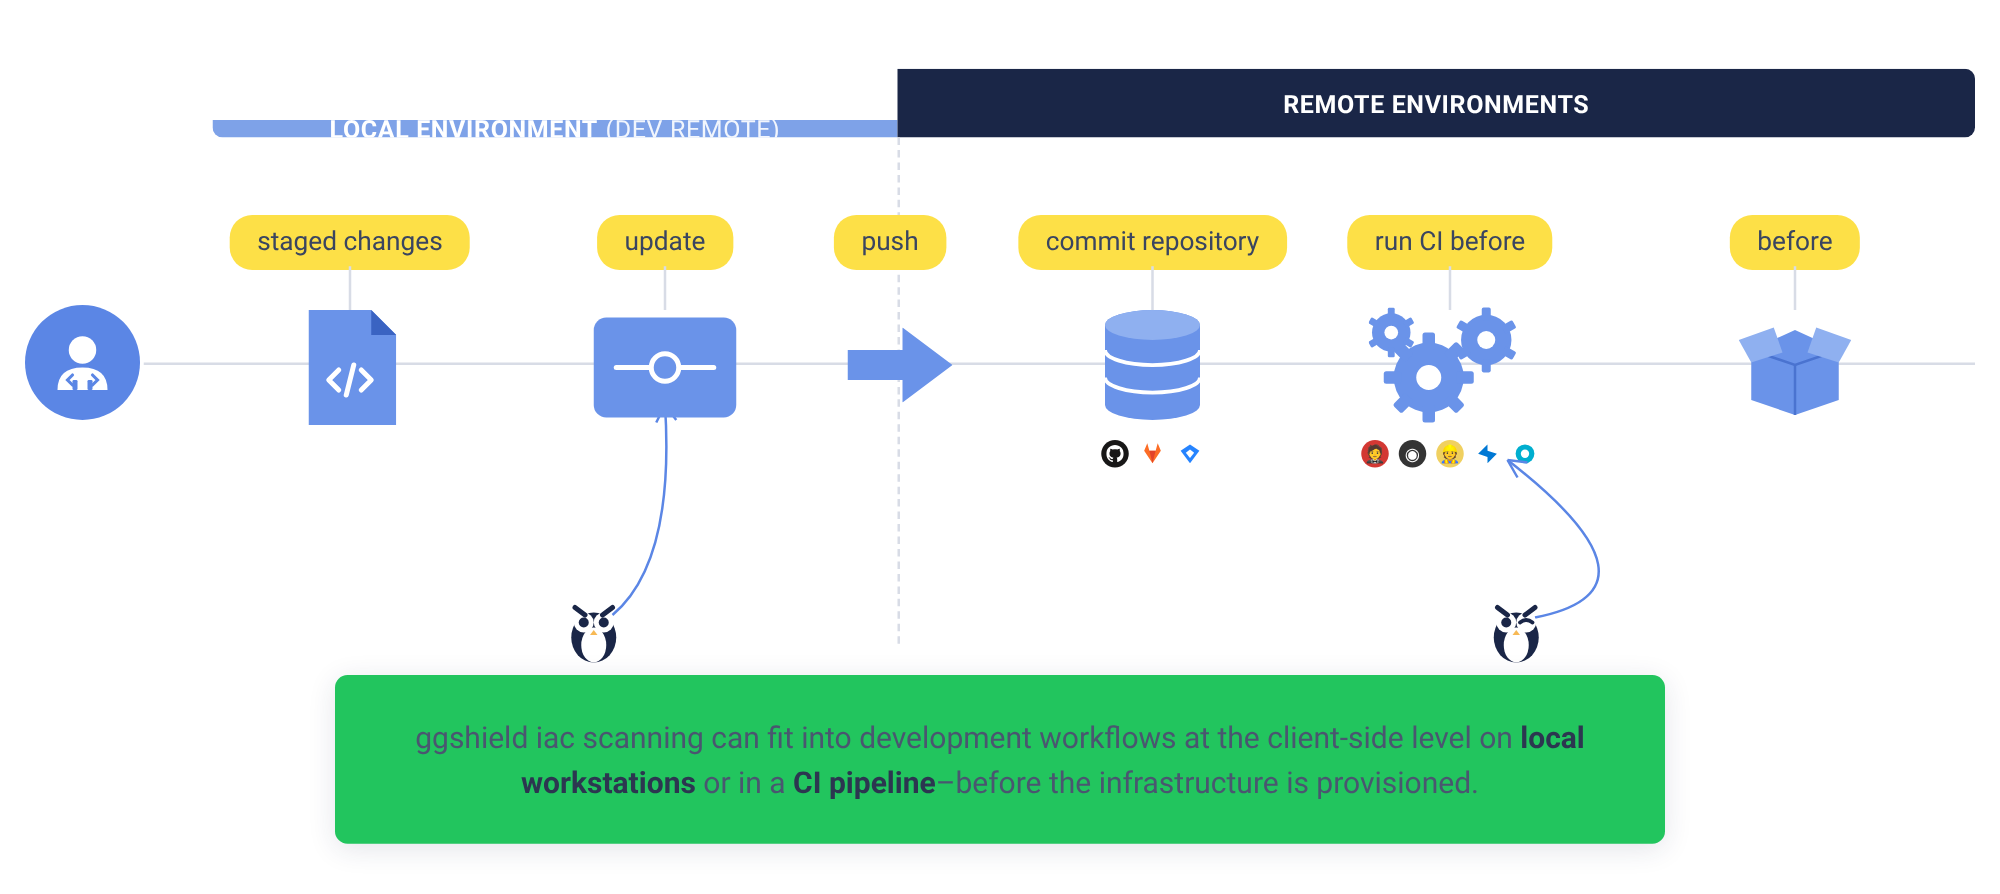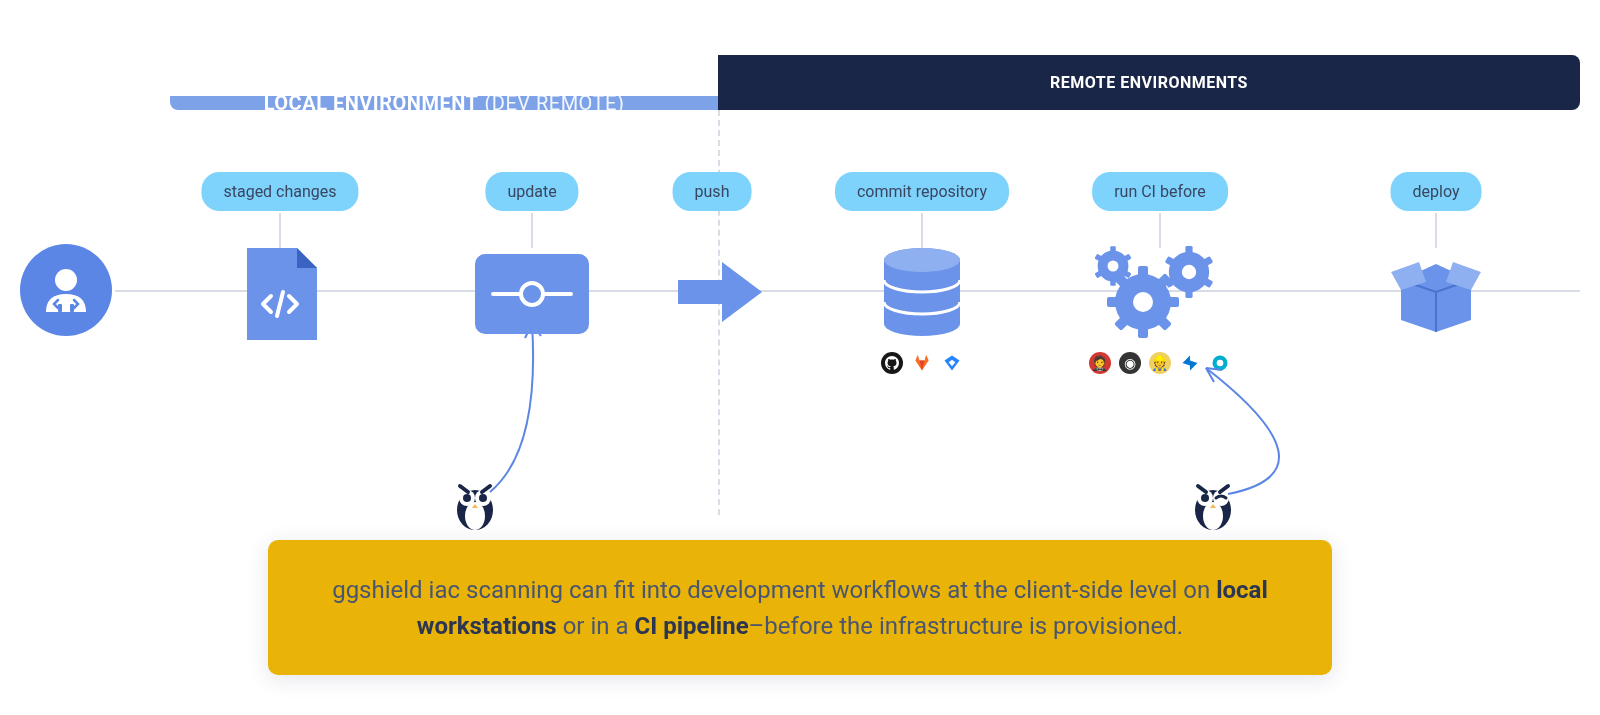--- a/index.html
+++ b/index.html
@@ -4,33 +4,33 @@
 <style>
   * { box-sizing: border-box; margin: 0; padding: 0; }
   body {
     font-family: -apple-system, BlinkMacSystemFont, "Segoe UI", Roboto, sans-serif;
     width: 1600px; height: 715px; background: #fff; position: relative;
   }
   
   .header-bar { position: absolute; left: 170px; top: 55px; right: 20px; height: 55px; display: flex; border-radius: 8px; overflow: hidden; }
   .header-left { flex: 0 0 548px; background: #7ea2e8; display: flex; align-items: center; justify-content: center; color: #fff; font-weight: 700; font-size: 20px; letter-spacing: 0.5px; margin-top: 41px; }
   .header-left .sub { font-weight: 400; opacity: 0.9; margin-left: 6px; }
-  .header-right { flex: 1; background: #1a2647; display: flex; align-items: center; justify-content: center; color: #fff; font-weight: 700; font-size: 16px; letter-spacing: 0.5px; }
+  .header-right { flex: 1; background: #1a2647; display: flex; align-items: center; justify-content: center; color: #fff; font-weight: 700; font-size: 20px; letter-spacing: 0.5px; }
 
   
   .flow-line { position: absolute; left: 115px; right: 20px; top: 290px; height: 2px; background: #d8dce6; z-index: 0;}
 
   
   .divider { position: absolute; left: 718px; top: 110px; bottom: 200px; width: 0; border-left: 2px dashed #d8dce6; }
 
   
   .user-icon { position: absolute; left: 20px; top: 244px; width: 92px; height: 92px; border-radius: 50%; background: #5b86e5; display: flex; align-items: center; justify-content: center; }
 
   
-  .pill { position: absolute; top: 172px; background: #7dd3fc; color: #3a4560; font-size: 16px; padding: 10px 22px; border-radius: 18px; white-space: nowrap; transform: translateX(-50%); }
+  .pill { position: absolute; top: 172px; background: #fde047; color: #3a4560; font-size: 21px; padding: 10px 22px; border-radius: 18px; white-space: nowrap; transform: translateX(-50%); }
   .pill-line { position: absolute; width: 2px; background: #d8dce6; top: 213px; height: 35px;}
 
   
   .node { position: absolute; top: 248px; transform: translateX(-50%); z-index: 2;}
 
   
   .file-icon { width: 74px; height: 92px; position: relative; }
 
   
   .commit-box { width: 114px; height: 80px; background: #6a93e9; border-radius: 10px; position: relative; top: 6px;}
@@ -53,21 +53,21 @@
   .logo-row { position: absolute; top: 352px; display: flex; gap: 8px; transform: translateX(-50%); }
   .logo { width: 22px; height: 22px; border-radius: 50%; display:inline-flex; align-items:center; justify-content:center; font-size:14px;}
 
   
   .owl { position: absolute; width: 46px; height: 52px; }
 
   
   .curve { position: absolute; pointer-events: none; }
 
   
-  .caption { position: absolute; left: 268px; right: 268px; top: 540px; bottom: 40px; background: #eab308; border-radius: 10px; box-shadow: 0 4px 22px rgba(30,40,80,0.12); padding: 30px 50px; display:flex; align-items:center; justify-content:center; }
+  .caption { position: absolute; left: 268px; right: 268px; top: 540px; bottom: 40px; background: #22c55e; border-radius: 10px; box-shadow: 0 4px 22px rgba(30,40,80,0.12); padding: 30px 50px; display:flex; align-items:center; justify-content:center; }
   .caption p { color: #4a5670; font-size: 24px; line-height: 1.5; text-align: center; }
   .caption b { font-weight: 700; color: #2c3650;}
 </style>
 </head>
 <body>
 
 <div class="header-bar">
   <div class="header-left">
     <span>LOCAL ENVIRONMENT</span>
     <span class="sub">(DEV REMOTE)</span>
@@ -197,21 +197,21 @@
       </svg>
     </span>
   <span class="logo">
       <svg width="20" height="20" viewBox="0 0 24 24">
         <circle cx="12" cy="12" r="9" fill="#00aecf"></circle>
         <circle cx="12" cy="12" r="4" fill="#fff"></circle>
       </svg>
     </span>
 </div>
 
-<div class="pill" style="left:1436px"><span>deploy</span></div>
+<div class="pill" style="left:1436px"><span>before</span></div>
 <div class="pill-line" style="left:1435px"></div>
 <div class="node" style="left:1436px">
   <svg class="deploy-box" viewBox="0 0 90 78">
     <path d="M10 26 L45 10 L80 26 L80 66 L45 78 L10 66 Z" fill="#6a93e9"></path>
     <path d="M10 26 L45 38 L80 26" stroke="#4a73d0" stroke-width="2" fill="none"></path>
     <path d="M45 38 L45 78" stroke="#4a73d0" stroke-width="2"></path>
     <path d="M0 18 L28 8 L35 28 L10 36 Z" fill="#8fb0f0"></path>
     <path d="M90 18 L62 8 L55 28 L80 36 Z" fill="#8fb0f0"></path>
   </svg>
 </div>

